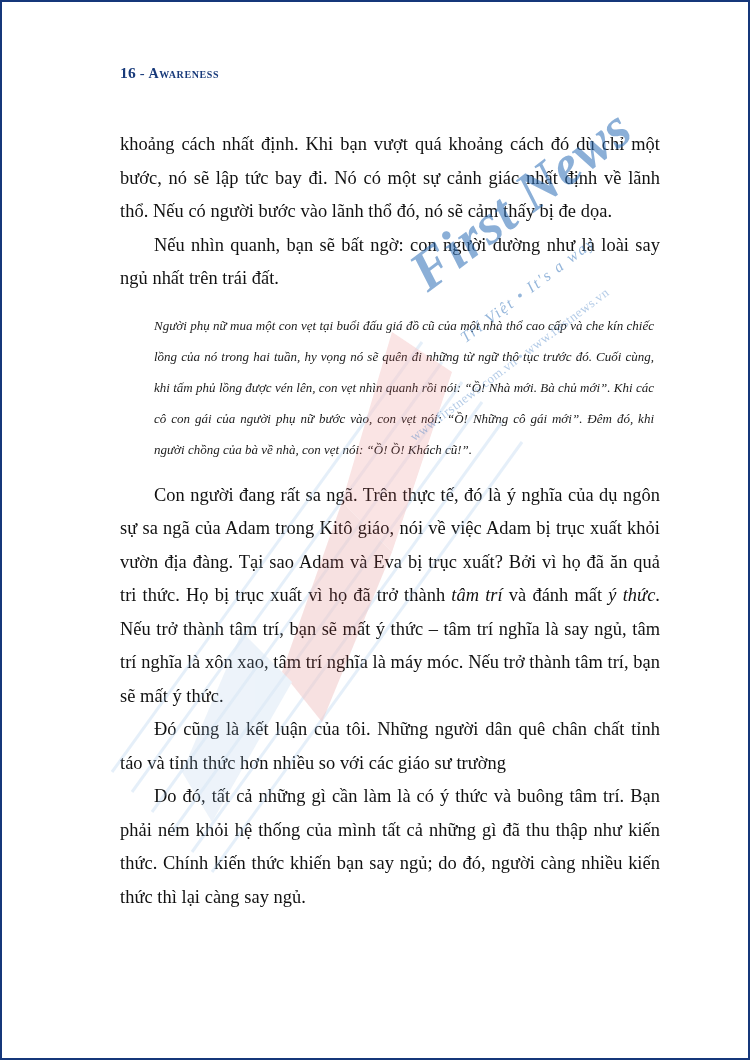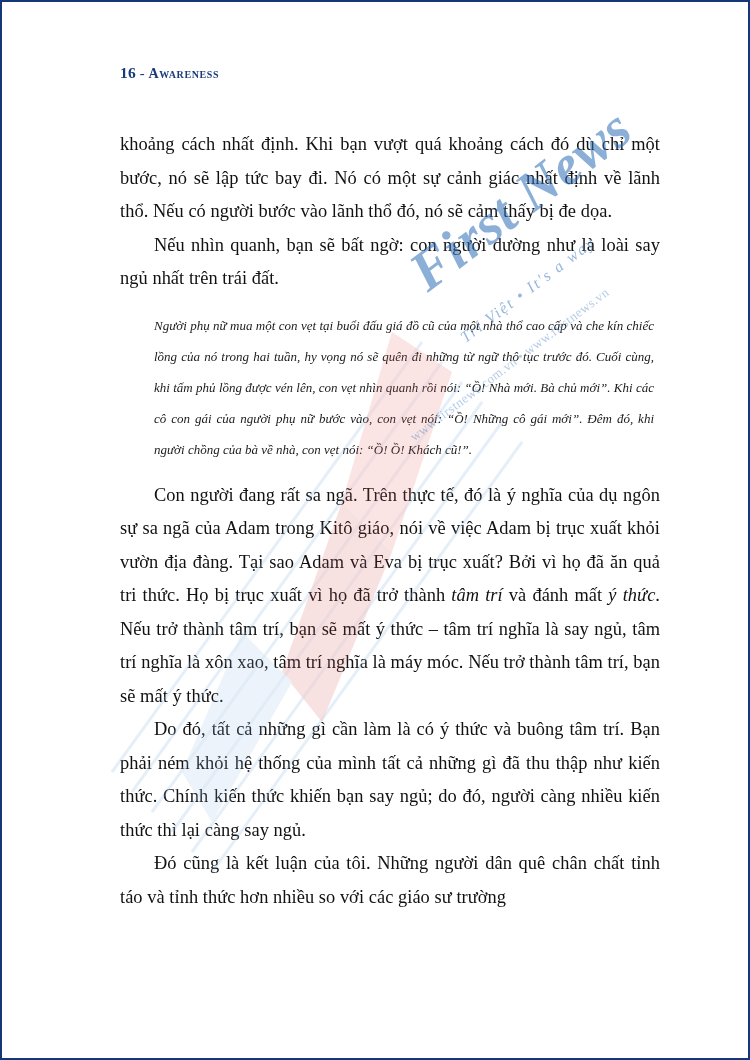--- a/index.html
+++ b/index.html
@@ -186,18 +186,18 @@
     <p class="body indent">Nếu nhìn quanh, bạn sẽ bất ngờ: con người dường như là loài say ngủ nhất trên trái đất.</p>
 
     <div class="quote">
       <p>Người phụ nữ mua một con vẹt tại buổi đấu giá đồ cũ của một nhà thổ cao cấp và che kín chiếc lồng của nó trong hai tuần, hy vọng nó sẽ quên đi những từ ngữ thô tục trước đó. Cuối cùng, khi tấm phủ lồng được vén lên, con vẹt nhìn quanh rồi nói: “Ồ! Nhà mới. Bà chủ mới”. Khi các cô con gái của người phụ nữ bước vào, con vẹt nói: “Ồ! Những cô gái mới”. Đêm đó, khi người chồng của bà về nhà, con vẹt nói: “Ồ! Ồ! Khách cũ!”.</p>
     </div>
 
     <p class="body indent">
       <span>Con người đang rất sa ngã. Trên thực tế, đó là ý nghĩa của dụ ngôn sự sa ngã của Adam trong Kitô giáo, nói về việc Adam bị trục xuất khỏi vườn địa đàng. Tại sao Adam và Eva bị trục xuất? Bởi vì họ đã ăn quả tri thức. Họ bị trục xuất vì họ đã trở thành </span><em class="it">tâm trí</em><span> và đánh mất </span><em class="it">ý thức</em><span>. Nếu trở thành tâm trí, bạn sẽ mất ý thức – tâm trí nghĩa là say ngủ, tâm trí nghĩa là xôn xao, tâm trí nghĩa là máy móc. Nếu trở thành tâm trí, bạn sẽ mất ý thức.</span>
     </p>
 
+    <p class="body indent">Đó cũng là kết luận của tôi. Những người dân quê chân chất tỉnh táo và tỉnh thức hơn nhiều so với các giáo sư trường</p>
+
     <p class="body indent">Do đó, tất cả những gì cần làm là có ý thức và buông tâm trí. Bạn phải ném khỏi hệ thống của mình tất cả những gì đã thu thập như kiến thức. Chính kiến thức khiến bạn say ngủ; do đó, người càng nhiều kiến thức thì lại càng say ngủ.</p>
-
-    <p class="body indent">Đó cũng là kết luận của tôi. Những người dân quê chân chất tỉnh táo và tỉnh thức hơn nhiều so với các giáo sư trường</p>
 
   </div>
 </div>
 
 </body></html>

